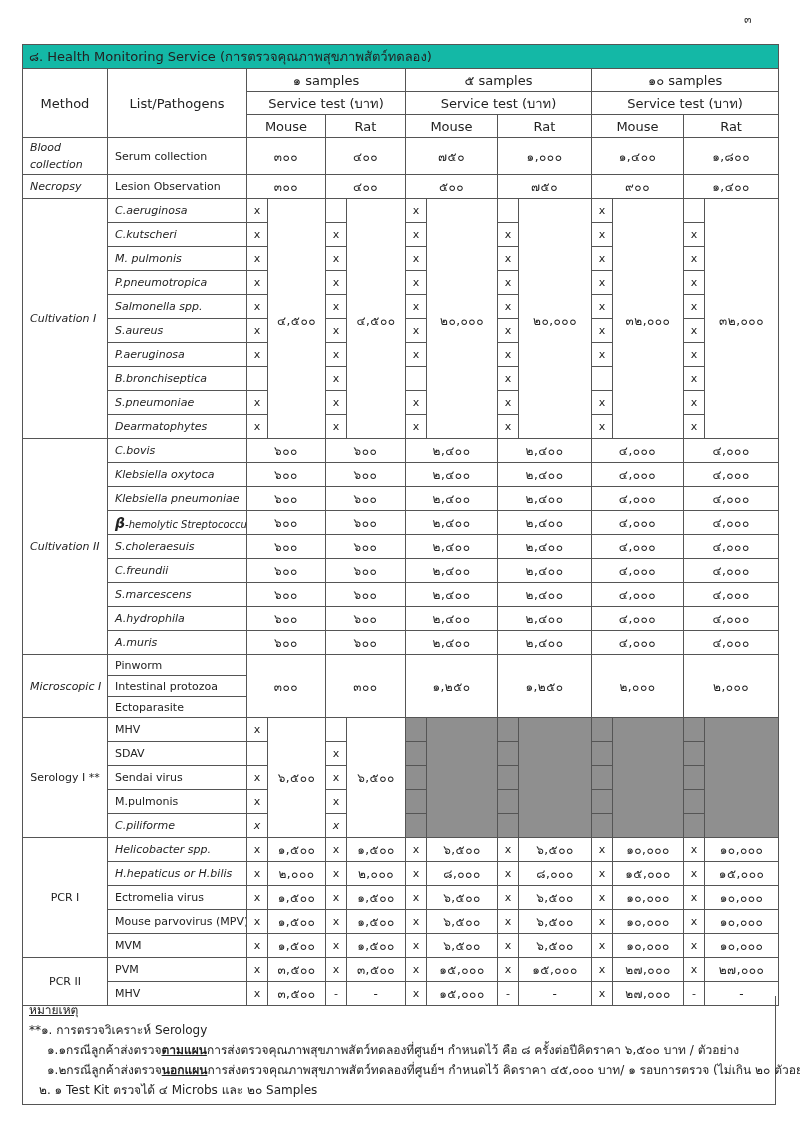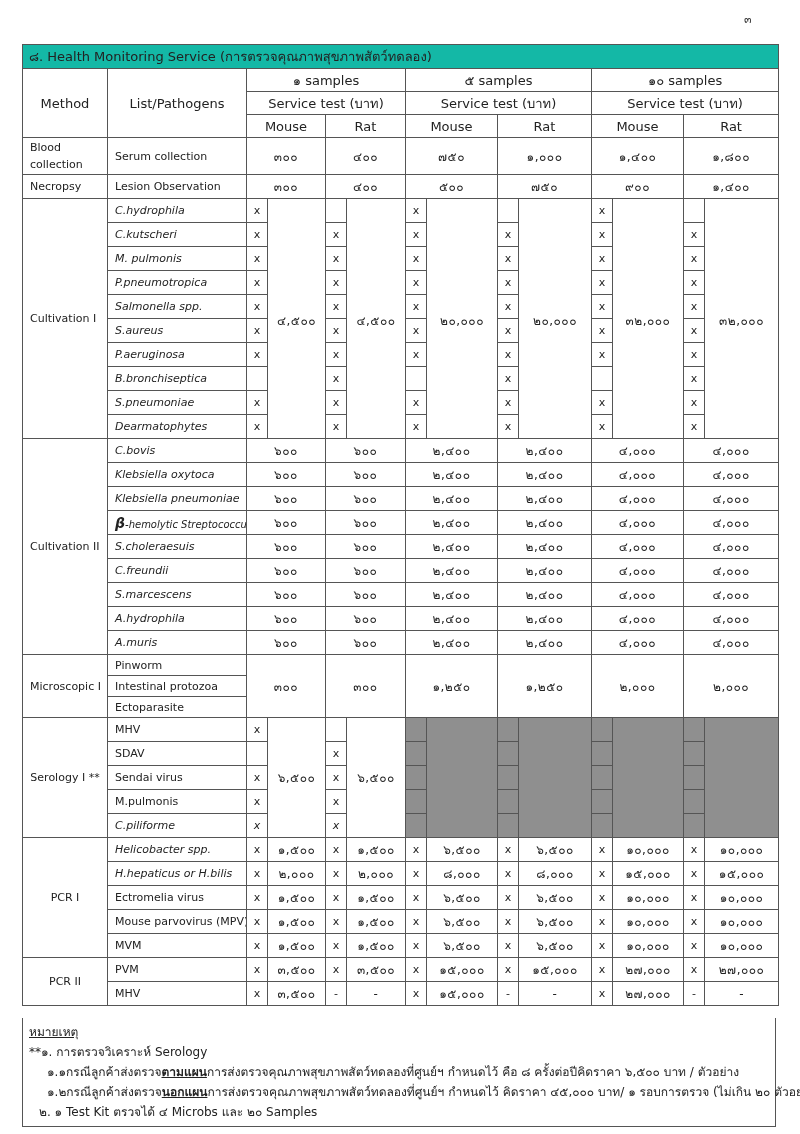--- a/index.html
+++ b/index.html
@@ -5,29 +5,29 @@
   html, body { margin:0; padding:0; background:#ffffff; }
   body { width:800px; height:1134px; position:relative; font-family:"DejaVu Sans", sans-serif; color:#222; overflow:hidden; }
   .page-num { position:absolute; left:744px; top:10px; font-size:11px; color:#333; }
   table.main { position:absolute; left:22px; top:44px; width:756px; border-collapse:collapse; table-layout:fixed; font-size:11px; }
   table.main td { border:1px solid #555; padding:0; text-align:center; vertical-align:middle; overflow:hidden; white-space:nowrap; }
   .title-cell { background:#14b8a6; text-align:left !important; padding-left:6px !important; font-size:13px; height:23px; }
   .hdr { font-size:13px; height:22px; }
   .hdr-m { font-size:13px; }
   td.lst { text-align:left !important; padding-left:7px !important; font-size:11px; }
   td.it { font-style:italic; }
-  td.meth { font-size:11px; text-align:left !important; padding-left:7px !important; white-space:normal !important; line-height:17px; }
+  td.meth { font-size:11px; text-align:left !important; padding-left:7px !important; white-space:normal !important; line-height:17px;font-style:italic; }
   td.methc { font-size:11px; }
   td.x { font-size:11px; }
   td.v { font-size:12px; letter-spacing:0.5px; }
   td.sh { background:#8f8f8f; }
   tr.r24 td { height:23px; }
   tr.r20 td { height:20px;margin-top:28px; }
   .beta { font-weight:bold; font-style:italic; font-size:14px; }
-  .notes { position:absolute; left:22px; top:1018px; width:754px; height:109px; border:1px solid #555; border-top:none; font-size:12px; line-height:20px; padding:4px 0 0 0; box-sizing:border-box; }
+  .notes { position:absolute; left:22px; top:996px; width:754px; height:109px; border:1px solid #555; border-top:none; font-size:12px; line-height:20px; padding:4px 0 0 0; box-sizing:border-box; }
   .notes div { white-space:nowrap; }
   .nt-title { padding-left:6px; text-decoration:underline; }
   .n1 { padding-left:6px; }
   .n11 { padding-left:24px; }
   .n2 { padding-left:16px; }
   .u { text-decoration:underline; font-weight:bold; }
 </style>
 </head>
 <body>
 
@@ -90,21 +90,21 @@
       <td class="lst">Lesion Observation</td>
       <td colspan="2" class="v">๓๐๐</td>
       <td colspan="2" class="v">๔๐๐</td>
       <td colspan="2" class="v">๕๐๐</td>
       <td colspan="2" class="v">๗๕๐</td>
       <td colspan="2" class="v">๙๐๐</td>
       <td colspan="2" class="v">๑,๔๐๐</td>
     </tr>
   <tr class="r24">
         <td class="meth" rowspan="10">Cultivation I</td>
-        <td class="lst it">C.hydrophila</td>
+        <td class="lst it">C.aeruginosa</td>
         <td class="x">x</td>
         <td class="v" rowspan="10" style="vertical-align:top;padding-top:112px">๔,๕๐๐</td>
         <td class="x"></td>
         <td class="v" rowspan="10" style="vertical-align:top;padding-top:112px">๔,๕๐๐</td>
         <td class="x">x</td>
         <td class="v" rowspan="10" style="vertical-align:top;padding-top:112px">๒๐,๐๐๐</td>
         <td class="x"></td>
         <td class="v" rowspan="10" style="vertical-align:top;padding-top:112px">๒๐,๐๐๐</td>
         <td class="x">x</td>
         <td class="v" rowspan="10" style="vertical-align:top;padding-top:112px">๓๒,๐๐๐</td>

